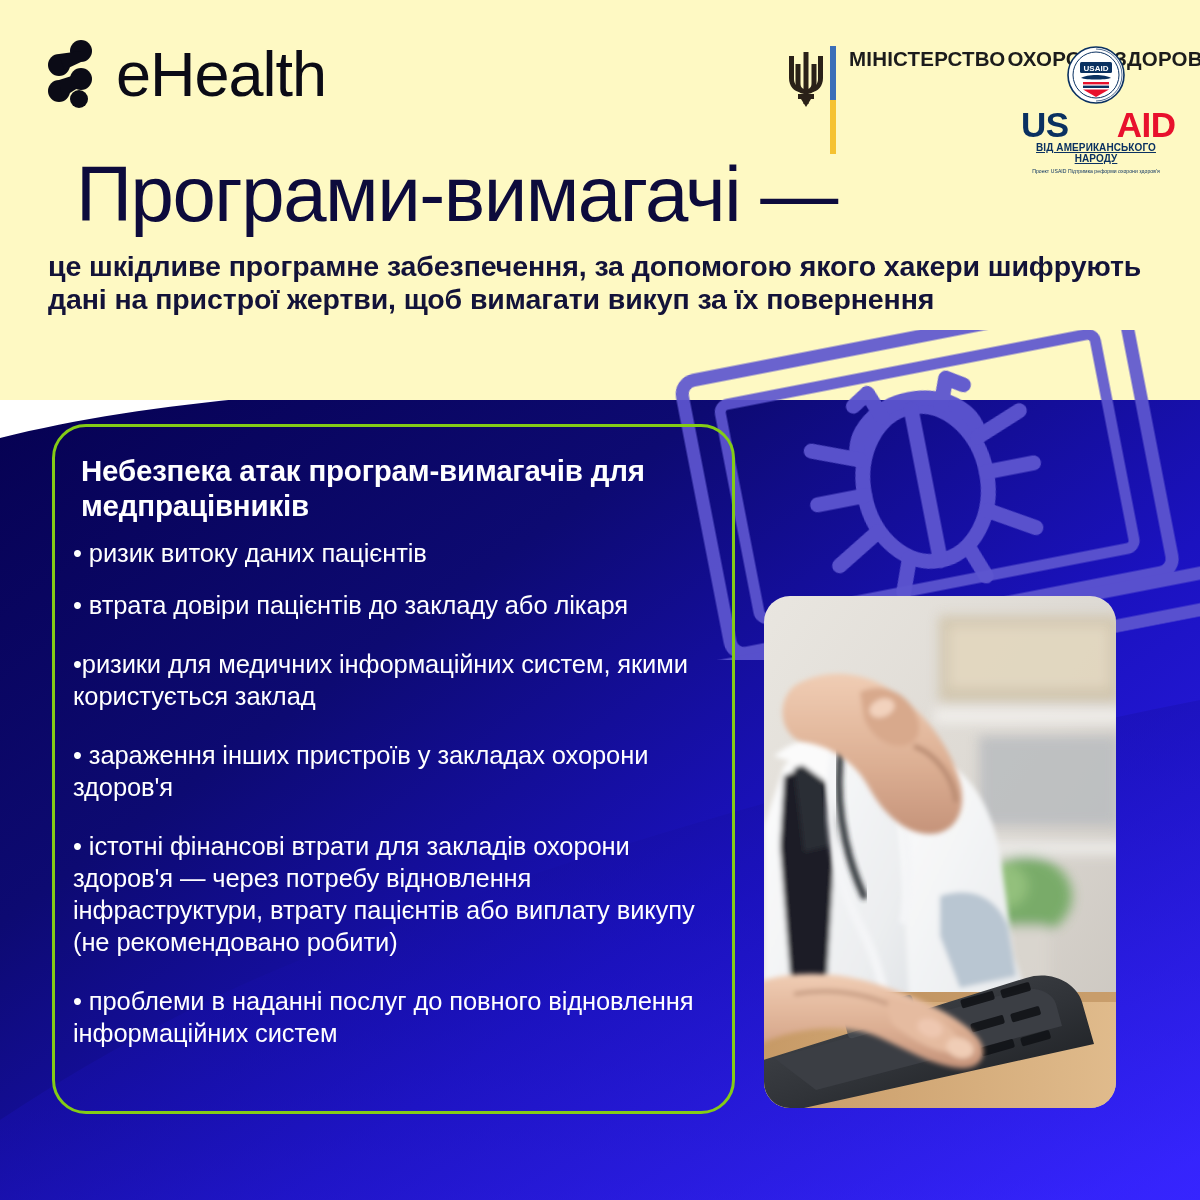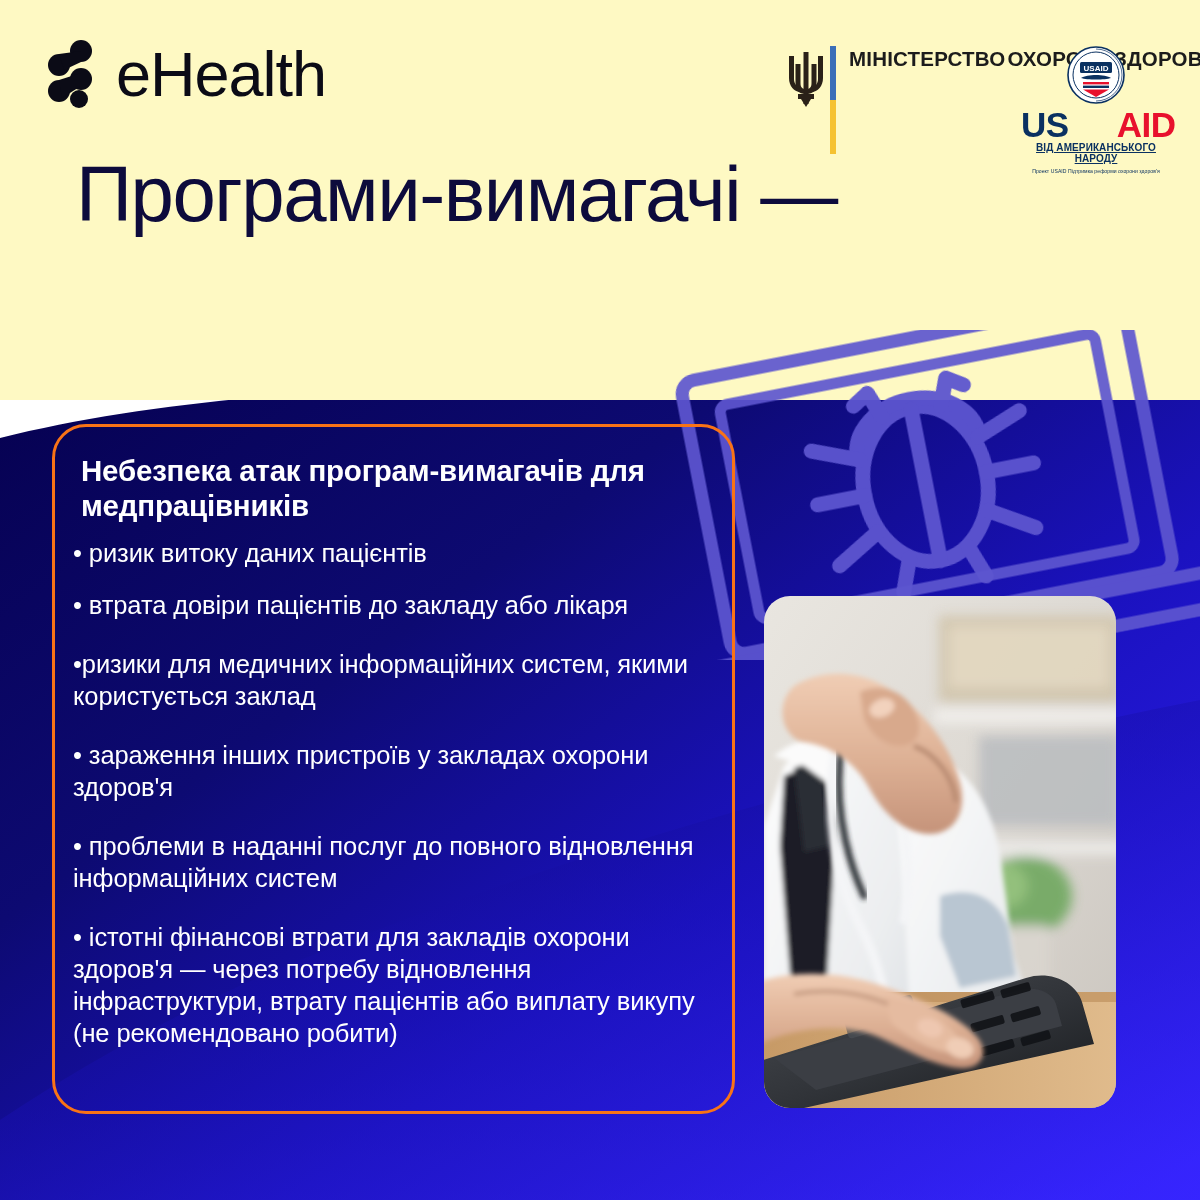--- a/index.html
+++ b/index.html
@@ -44,21 +44,21 @@
   
   .decor { position:absolute; left:655px; top:330px; width:560px; height:330px; z-index:3; }
 
   
   .photo { position:absolute; left:764px; top:596px; width:352px; height:512px; border-radius:26px; overflow:hidden; z-index:4; }
   .photo svg { display:block; width:100%; height:100%; }
 
   
   .card {
     position:absolute; left:52px; top:424px; width:683px; height:690px;
-    border:3px solid #f97316; border-radius:34px; z-index:5;padding-left:12px;
+    border:3px solid #84cc16; border-radius:34px; z-index:5;padding-left:12px;
   }
   .card-title { position:absolute; left:26px; top:26px; width:600px; font-size:29.5px; line-height:35px; font-weight:700; color:#ffffff; letter-spacing:-0.2px; }
   .bullets { position:absolute; left:18px; top:110px; width:645px; }
   .bullet { color:#ffffff; font-size:25.5px; line-height:32px; font-weight:400; margin-bottom:27px; letter-spacing:-0.1px; }
   .bullet.b1 { margin-bottom:20px; }
 </style>
 </head>
 <body>
 
 <div id="poster">
@@ -263,27 +263,28 @@
           <rect x="16" y="39.6" width="26" height="2.4" fill="#0a3161"></rect>
           <path d="M16,43.5 L42,43.5 L29,51 Z" fill="#e8112d"></path>
         </svg>
         <div class="usaid-word"><span class="us">US</span><span class="aid">AID</span></div>
         <div class="usaid-sub">ВІД АМЕРИКАНСЬКОГО НАРОДУ</div>
         <div class="usaid-fine">Проект USAID Підтримка реформи охорони здоров'я</div>
       </div>
     </div>
 
     <div class="headline">Програми-вимагачі —</div>
+    <div class="subhead">це шкідливе програмне забезпечення, за допомогою якого хакери шифрують дані на пристрої жертви, щоб вимагати викуп за їх повернення</div>
   </div>
 
   <div class="card">
     <div class="card-title">Небезпека атак програм-вимагачів для медпрацівників</div>
     <div class="bullets">
       <div class="bullet b1">• ризик витоку даних пацієнтів</div>
       <div class="bullet"> • втрата довіри пацієнтів до закладу або лікаря</div>
       <div class="bullet">  •ризики для медичних інформаційних систем, якими користується заклад</div>
       <div class="bullet"> • зараження інших пристроїв у  закладах охорони здоров'я</div>
+      <div class="bullet"> • істотні фінансові втрати для закладів охорони здоров'я — через потребу відновлення інфраструктури, втрату пацієнтів або виплату викупу (не рекомендовано робити)</div>
       <div class="bullet"> • проблеми в наданні послуг до повного відновлення інформаційних систем</div>
-      <div class="bullet"> • істотні фінансові втрати для закладів охорони здоров'я — через потребу відновлення інфраструктури, втрату пацієнтів або виплату викупу (не рекомендовано робити)</div>
     </div>
   </div>
 
 </div>
 
 </body></html>

